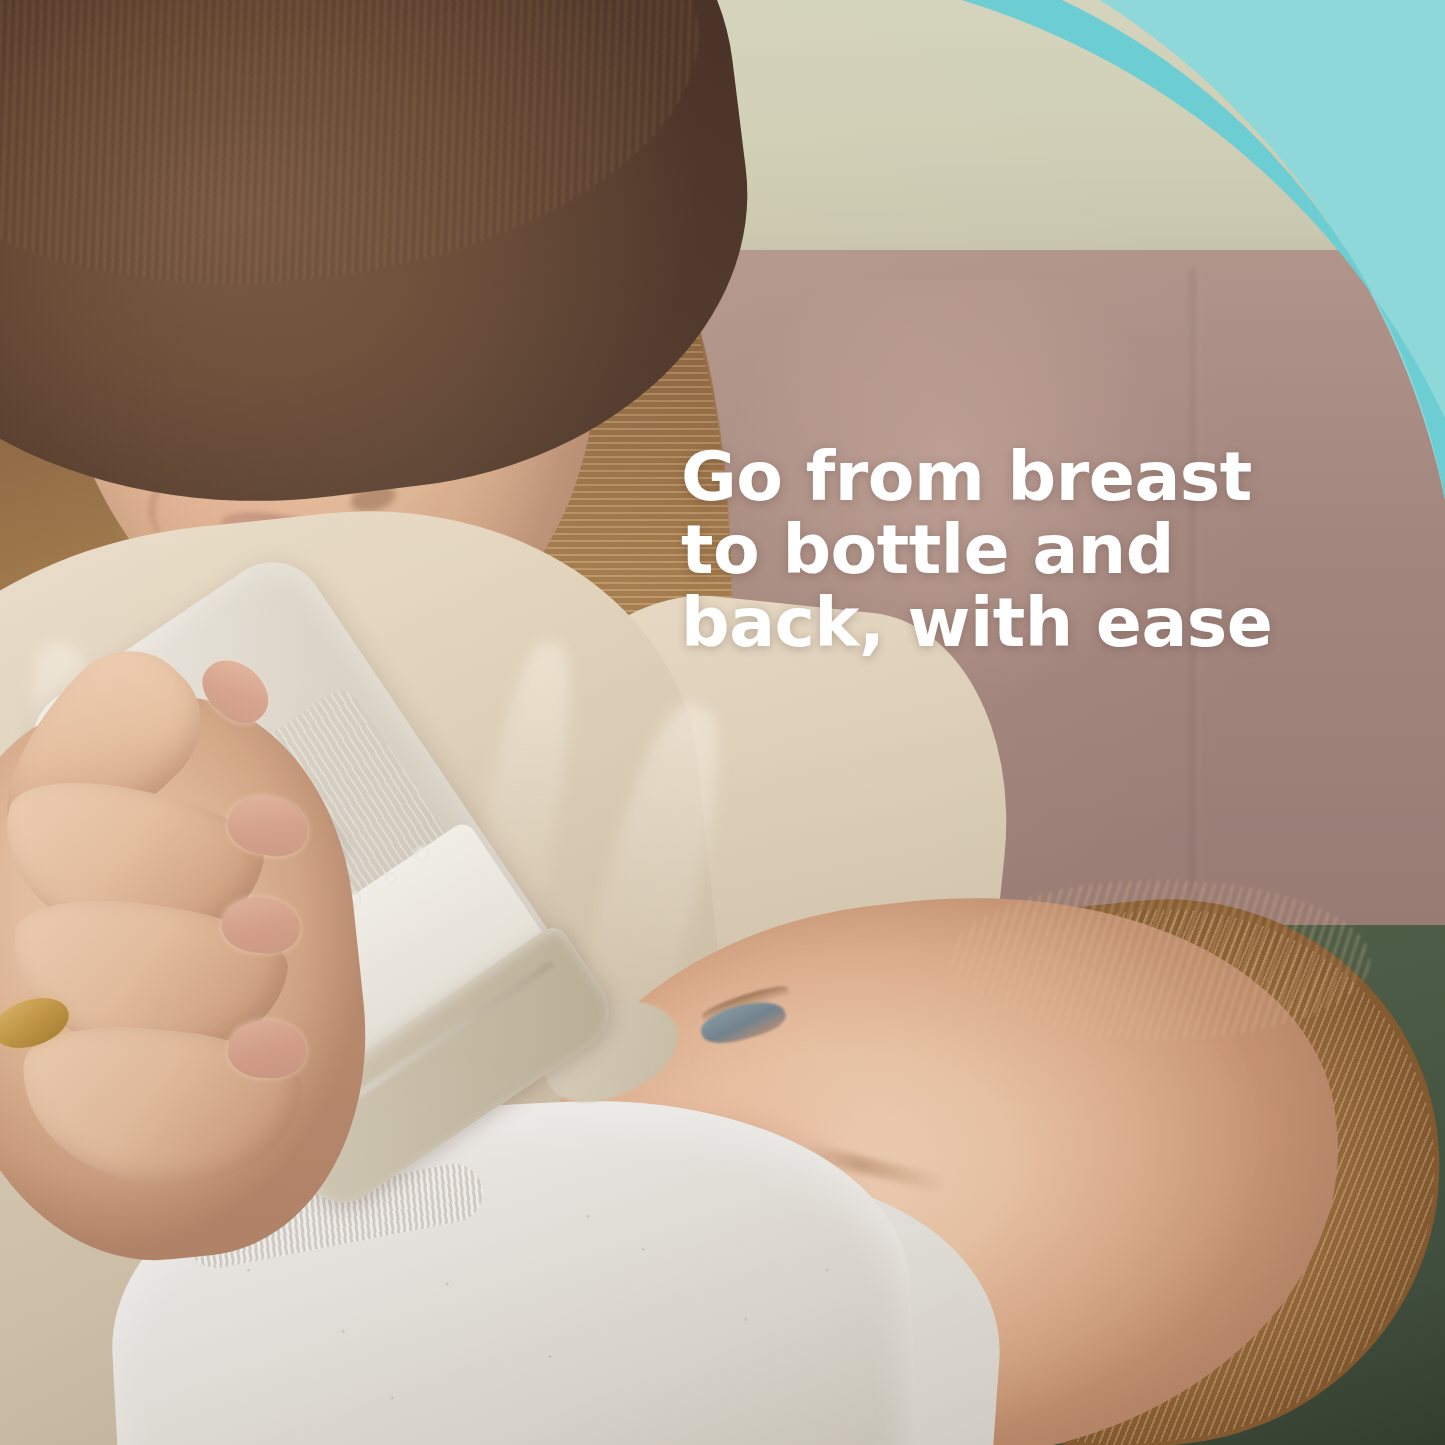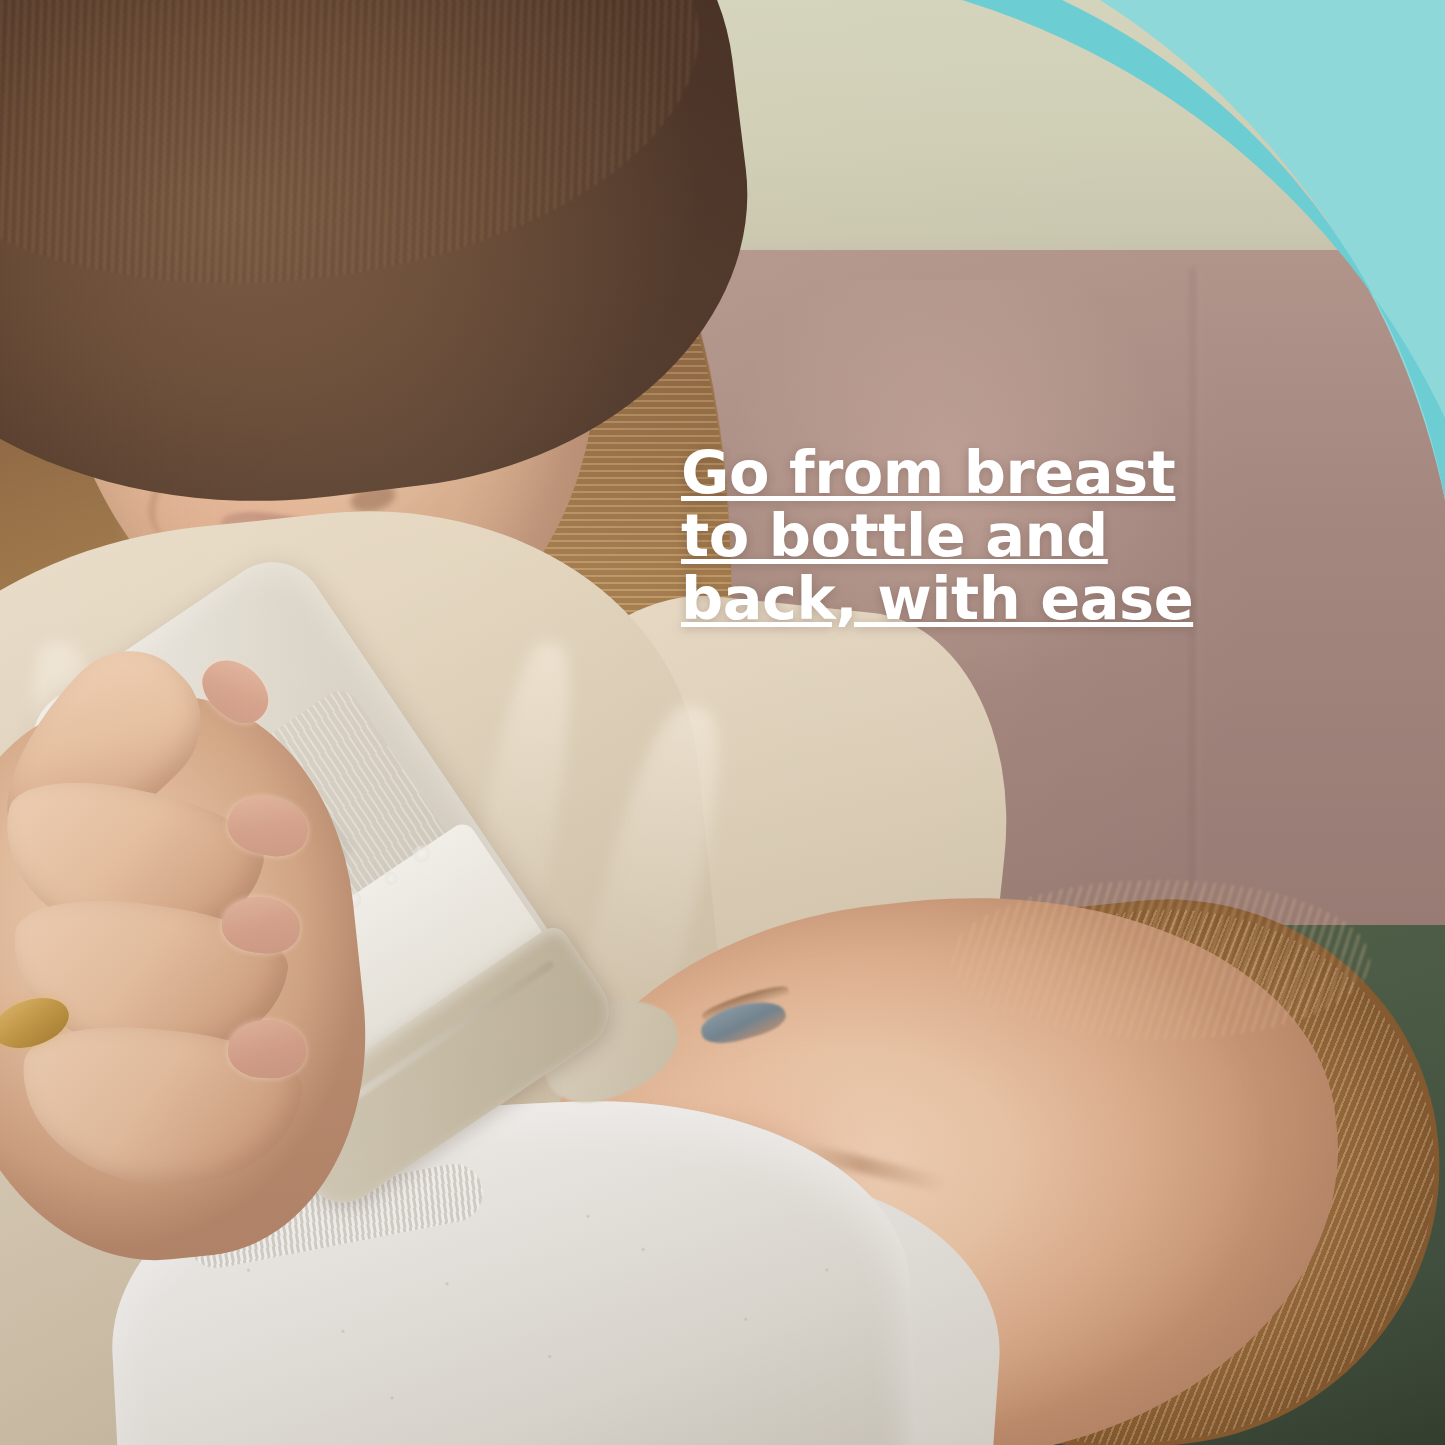--- a/index.html
+++ b/index.html
@@ -463,26 +463,25 @@
 
   
   .headline {
     position: absolute;
     left: 681px;
     top: 441px;
     width: 660px;
     color: #ffffff;
     font-family: "DejaVu Sans", sans-serif;
     font-weight: 700;
-    font-size: 59px;
+    font-size: 68px;
     line-height: 1.07;
     letter-spacing: -0.5px;
     text-shadow: 0 2px 10px rgba(80,55,45,0.28);
     white-space: pre-line;
-    text-decoration: underline;
   }
 </style>
 </head>
 <body>
 
 <div id="ad-root">
 
   <div class="photo">
 
     <div class="wall"></div>

